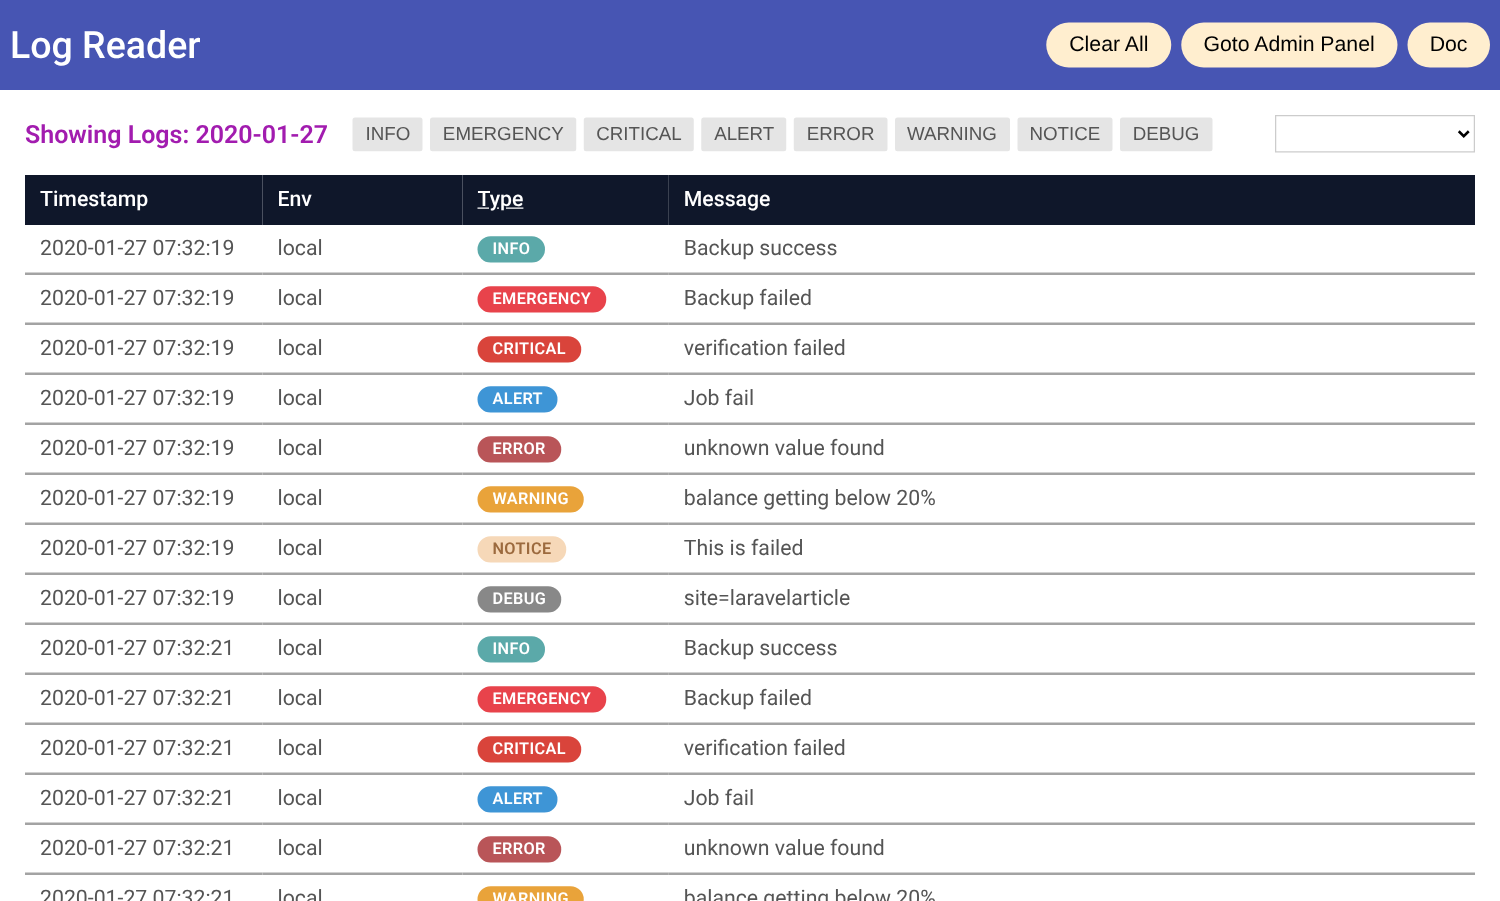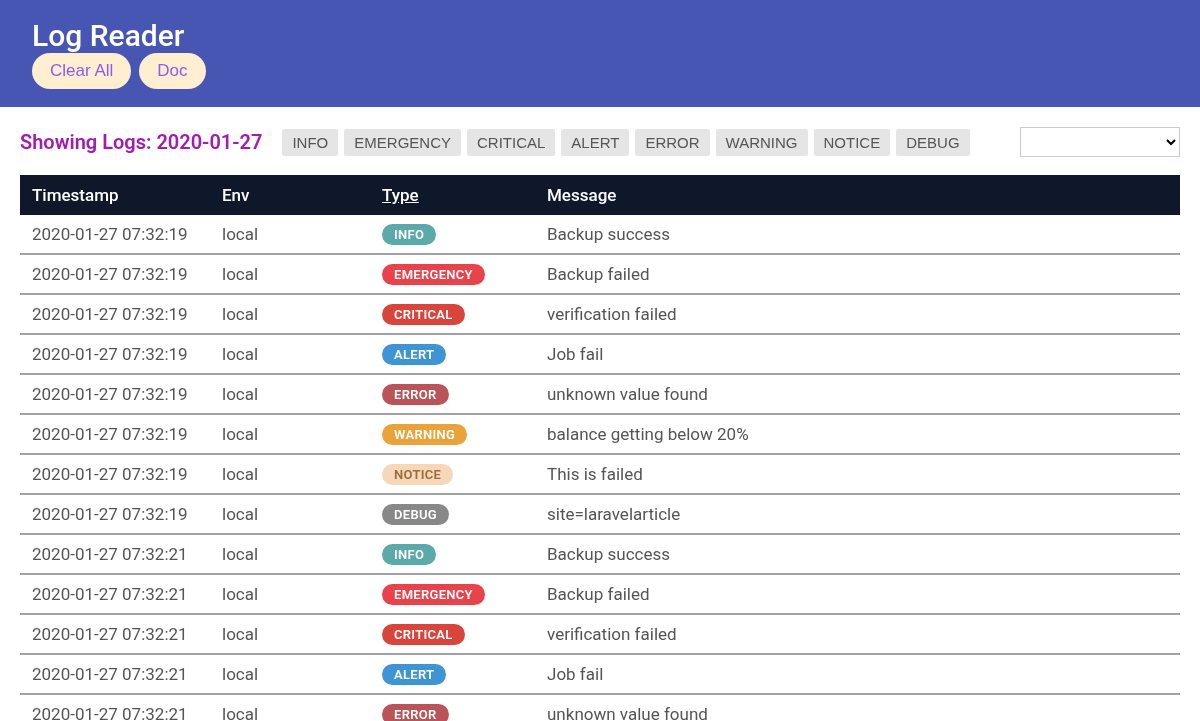--- a/index.html
+++ b/index.html
@@ -1,21 +1,21 @@
 <!DOCTYPE html>
 <html><head>
   <meta charset="utf-8">
   <style>
     * { margin: 0; padding: 0; box-sizing: border-box; }
     body { font-family: -apple-system, BlinkMacSystemFont, "Segoe UI", Roboto, "Helvetica Neue", Arial, sans-serif; font-size: 16px; color: #333; }
     
-    .header { background: #4755b3; padding: 18px 32px; display: flex; justify-content: space-between; flex-direction: column; }
+    .header { background: #4755b3; padding: 18px 8px; display: flex; align-items: center; justify-content: space-between; }
     .header-title { color: #fff; font-size: 30px; font-weight: 500; }
     .header-actions { display: flex; gap: 8px; }
-    .pill-btn { background: #ffeecf; color: #8b5cf6; border: none; padding: 8px 18px; border-radius: 999px; font-size: 17px; font-weight: 500; cursor: pointer; }
+    .pill-btn { background: #ffeecf; color: #000000; border: none; padding: 8px 18px; border-radius: 999px; font-size: 17px; font-weight: 500; cursor: pointer; }
     
     .main { padding: 20px; }
     
     .toolbar { display: flex; align-items: center; gap: 14px; margin-bottom: 18px; }
     .showing-label { font-size: 20px; font-weight: 600; color: #a21caf; margin-right: 6px; }
     .filter-group { display: flex; gap: 6px; flex: 1; }
     .filter-btn { background: #e5e5e5; color: #555; border: none; padding: 5px 10px; font-size: 15px; cursor: pointer; border-radius: 2px; }
     .date-picker { display: flex; align-items: center; gap: 8px; }
     .date-label { font-size: 19px; color: #333; }
     .date-select { width: 160px; height: 30px; border: 1px solid #ccc; background: #fff; font-size: 14px; padding: 2px 6px; }
@@ -38,20 +38,21 @@
     .col-env { width: 160px; }
     .col-type { width: 165px; text-decoration: underline; }
   </style>
 </head>
 <body>
 
 <div class="header">
   <div class="header-title">Log Reader</div>
   <div class="header-actions">
     <button class="pill-btn">Clear All</button>
+    <button class="pill-btn">Goto Admin Panel</button>
     <button class="pill-btn">Doc</button>
   </div>
 </div>
 
 <div class="main">
 
   <div class="toolbar">
     <span class="showing-label">Showing Logs: 2020-01-27</span>
     <div class="filter-group" id="filter-group">
         <button class="filter-btn">INFO</button>

